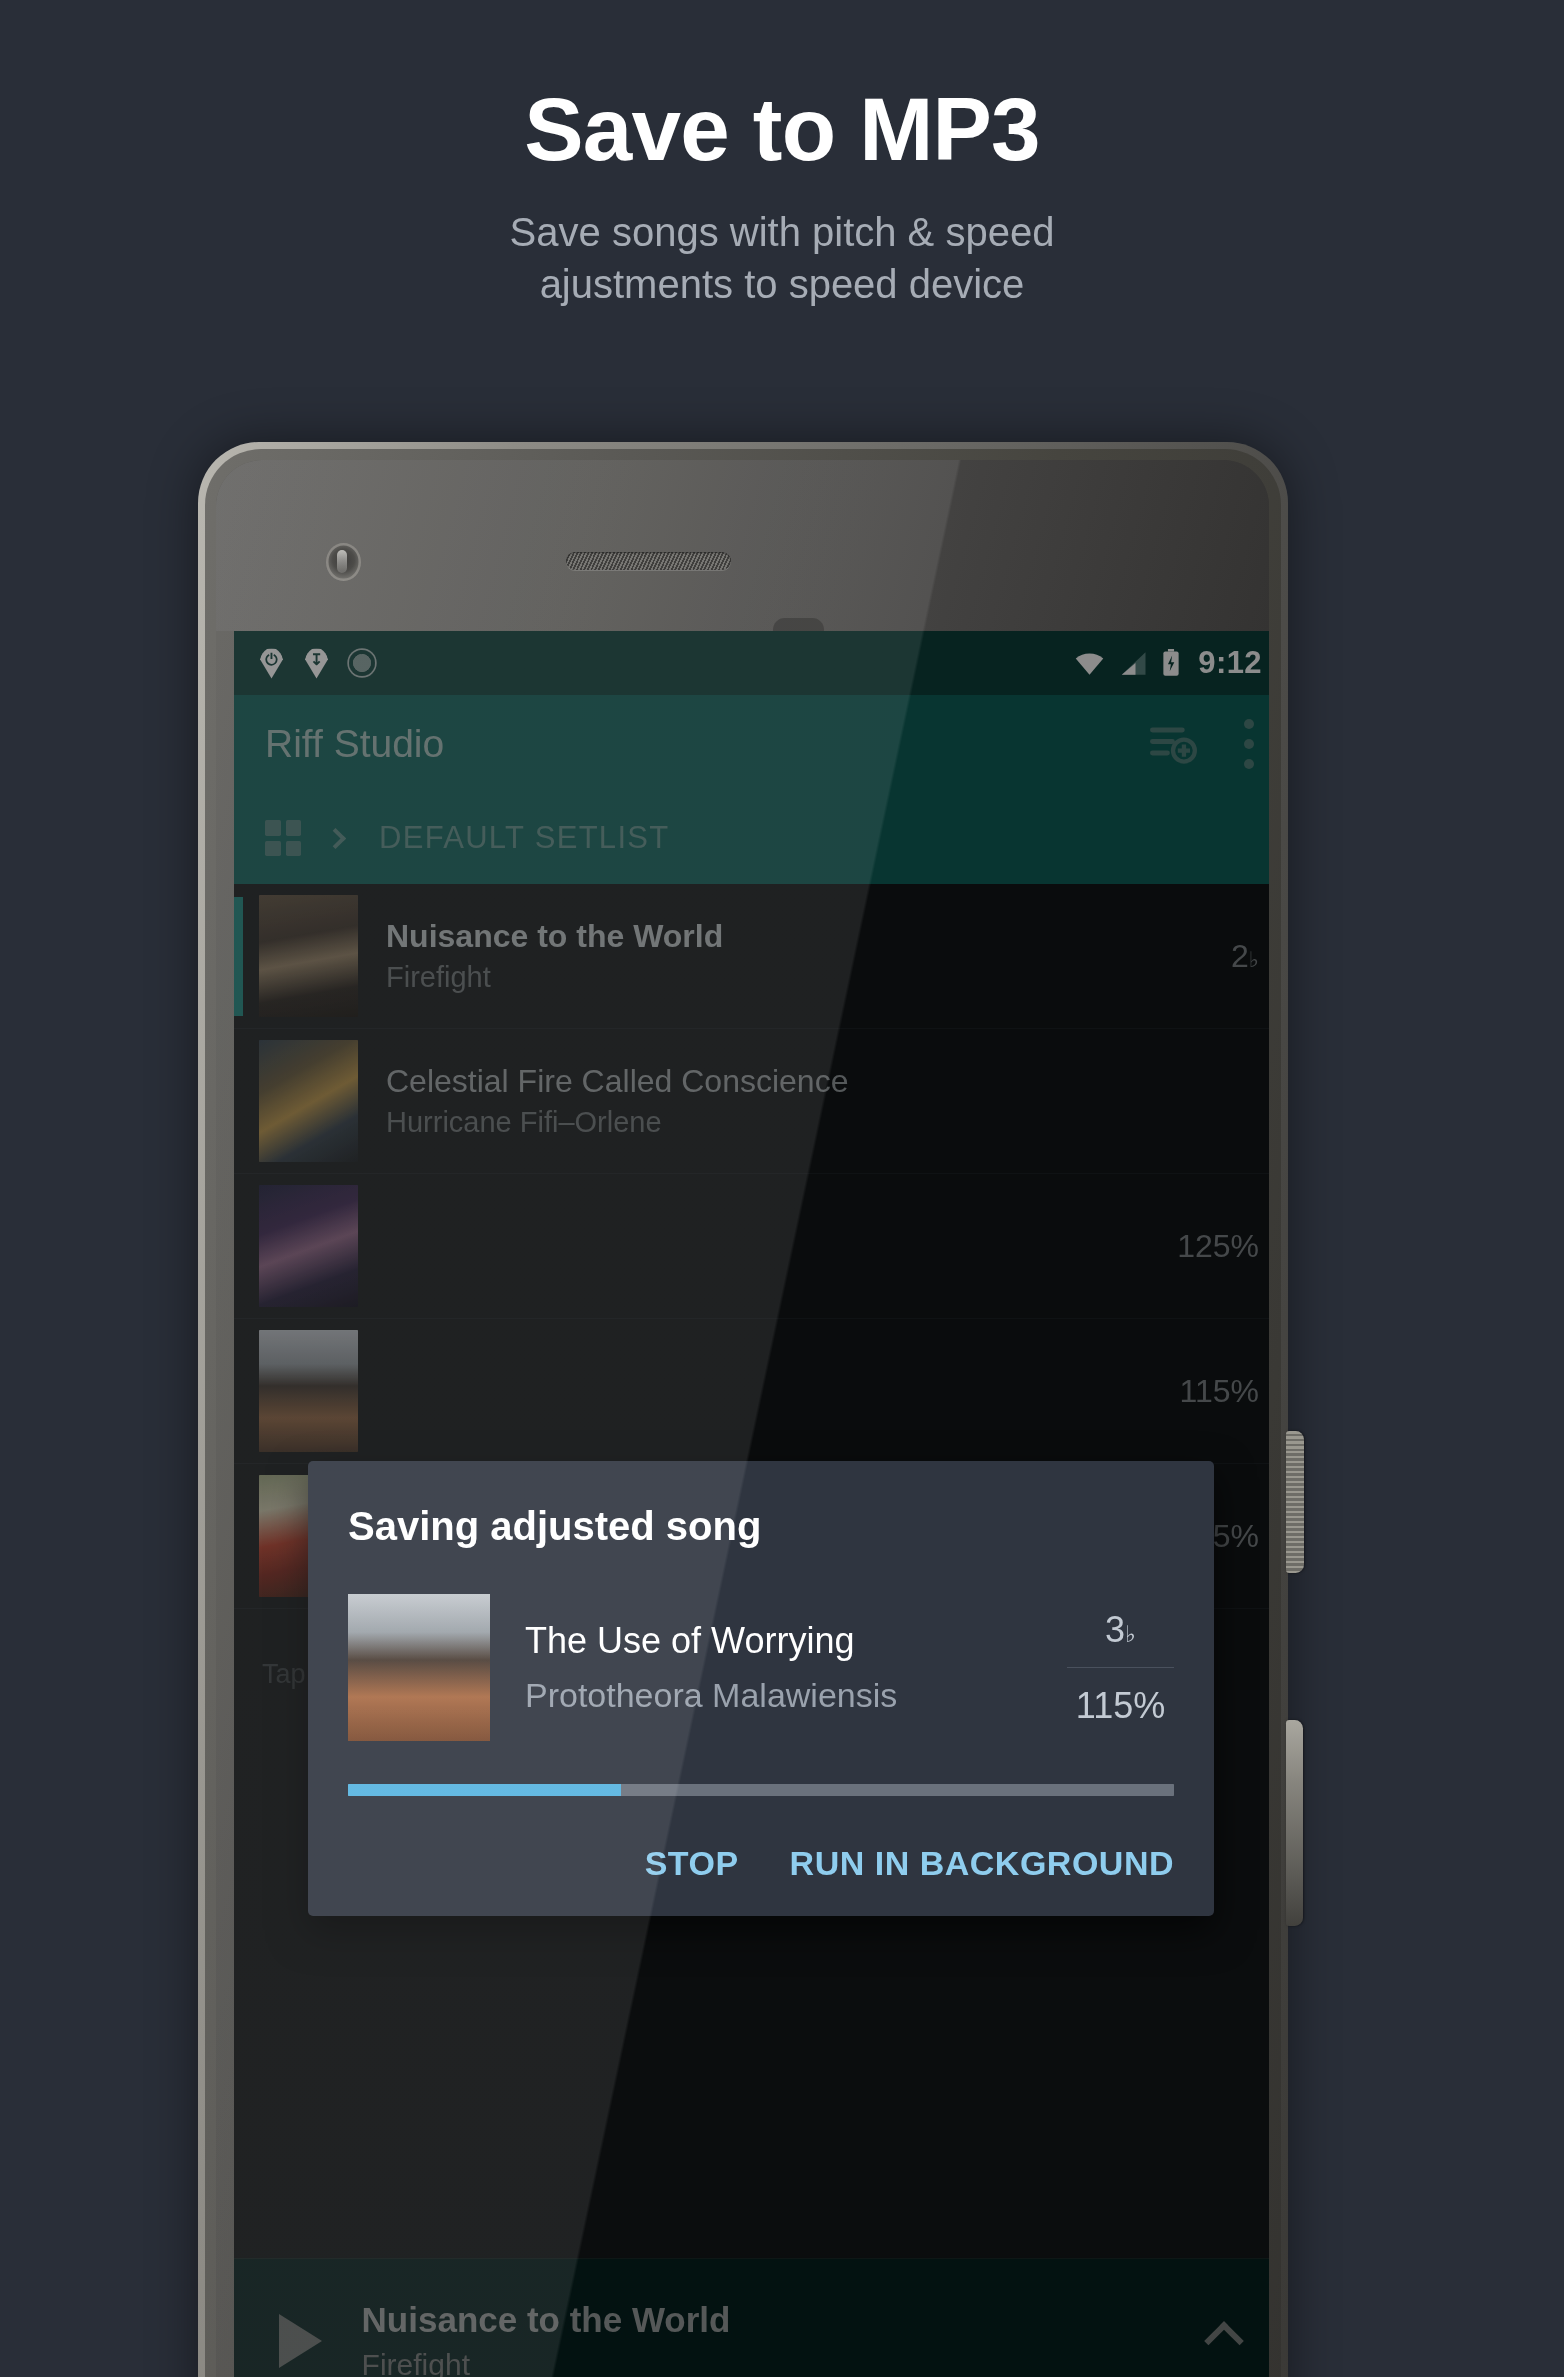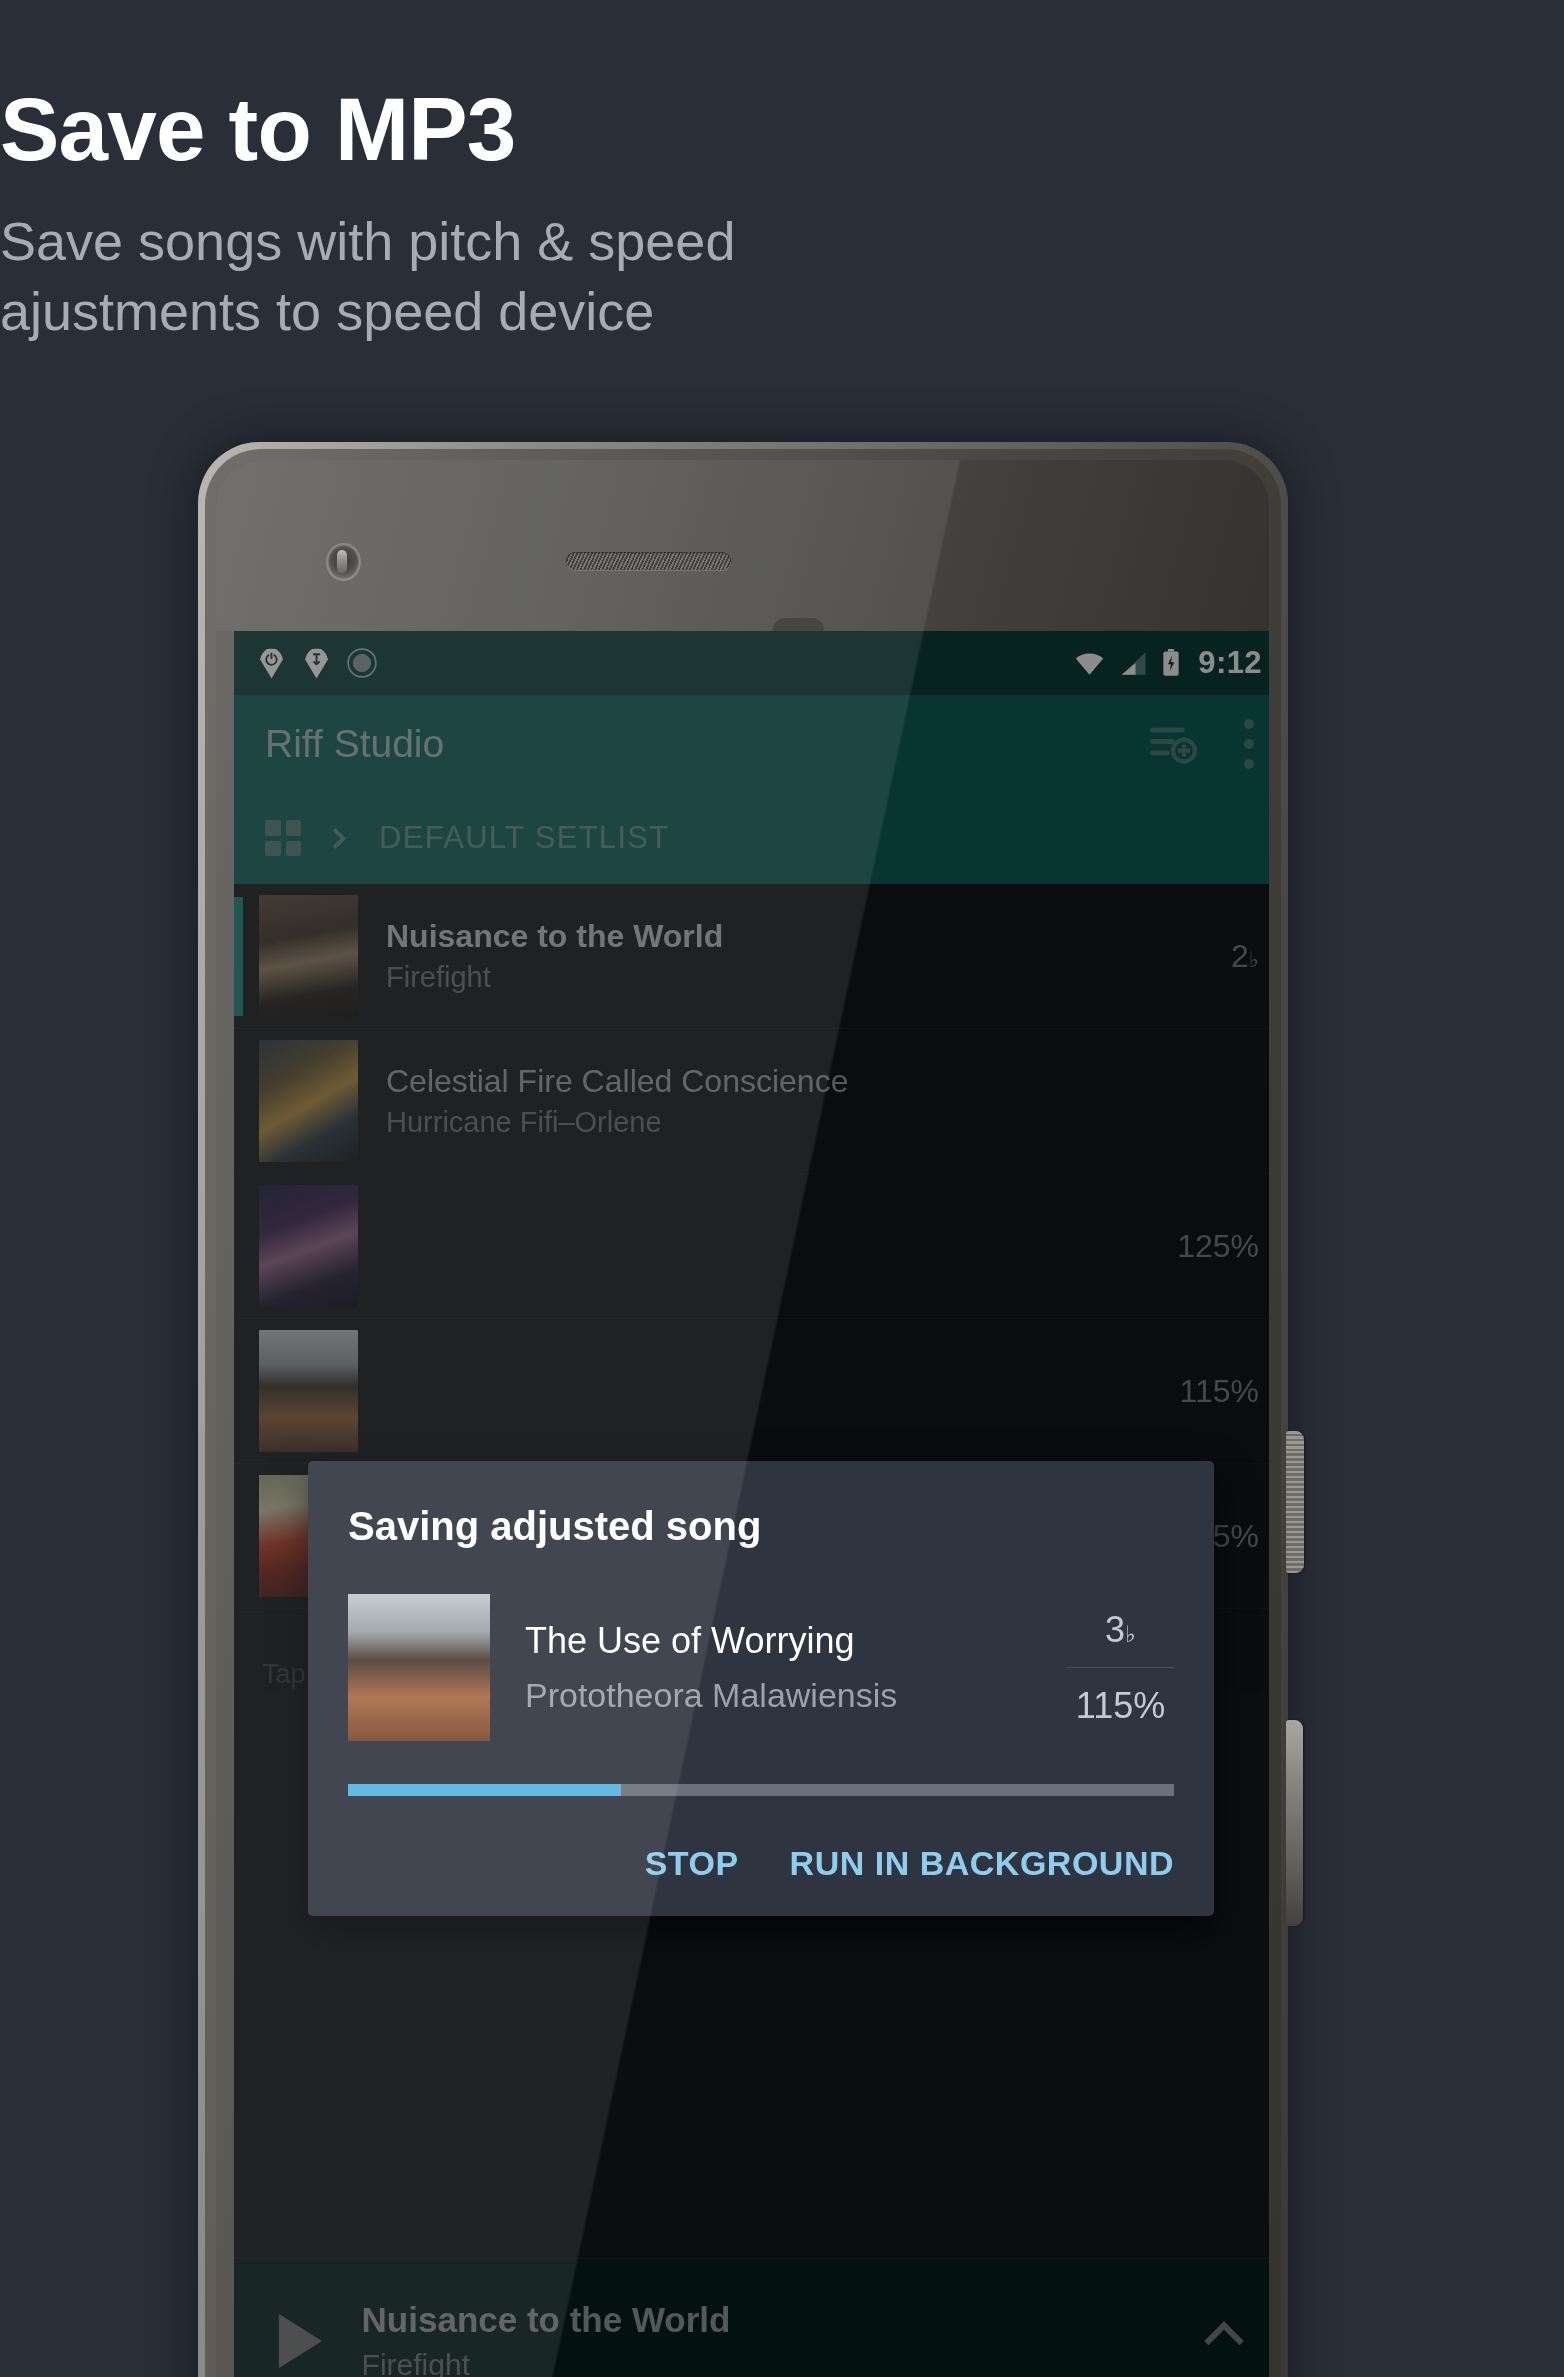--- a/index.html
+++ b/index.html
@@ -7,31 +7,32 @@
     width:1564px; height:2377px;
     background:#292e38;
     font-family:"Liberation Sans", sans-serif;
     overflow:hidden;
   }
 
   
   .promo {
     width:1564px;
     padding-top:83px;
+    text-align:center;
   }
   .promo-title {
     font-size:89px;
     font-weight:bold;
     color:#ffffff;
     letter-spacing:-0.8px;
     line-height:1.05;
   }
   .promo-sub {
     margin-top:31px;
-    font-size:54px;
+    font-size:40px;
     font-weight:normal;
     color:#a6acb5;
     line-height:1.28;
   }
 
   
   .device-wrap {
     position:absolute;
     left:198px;
     top:442px;

